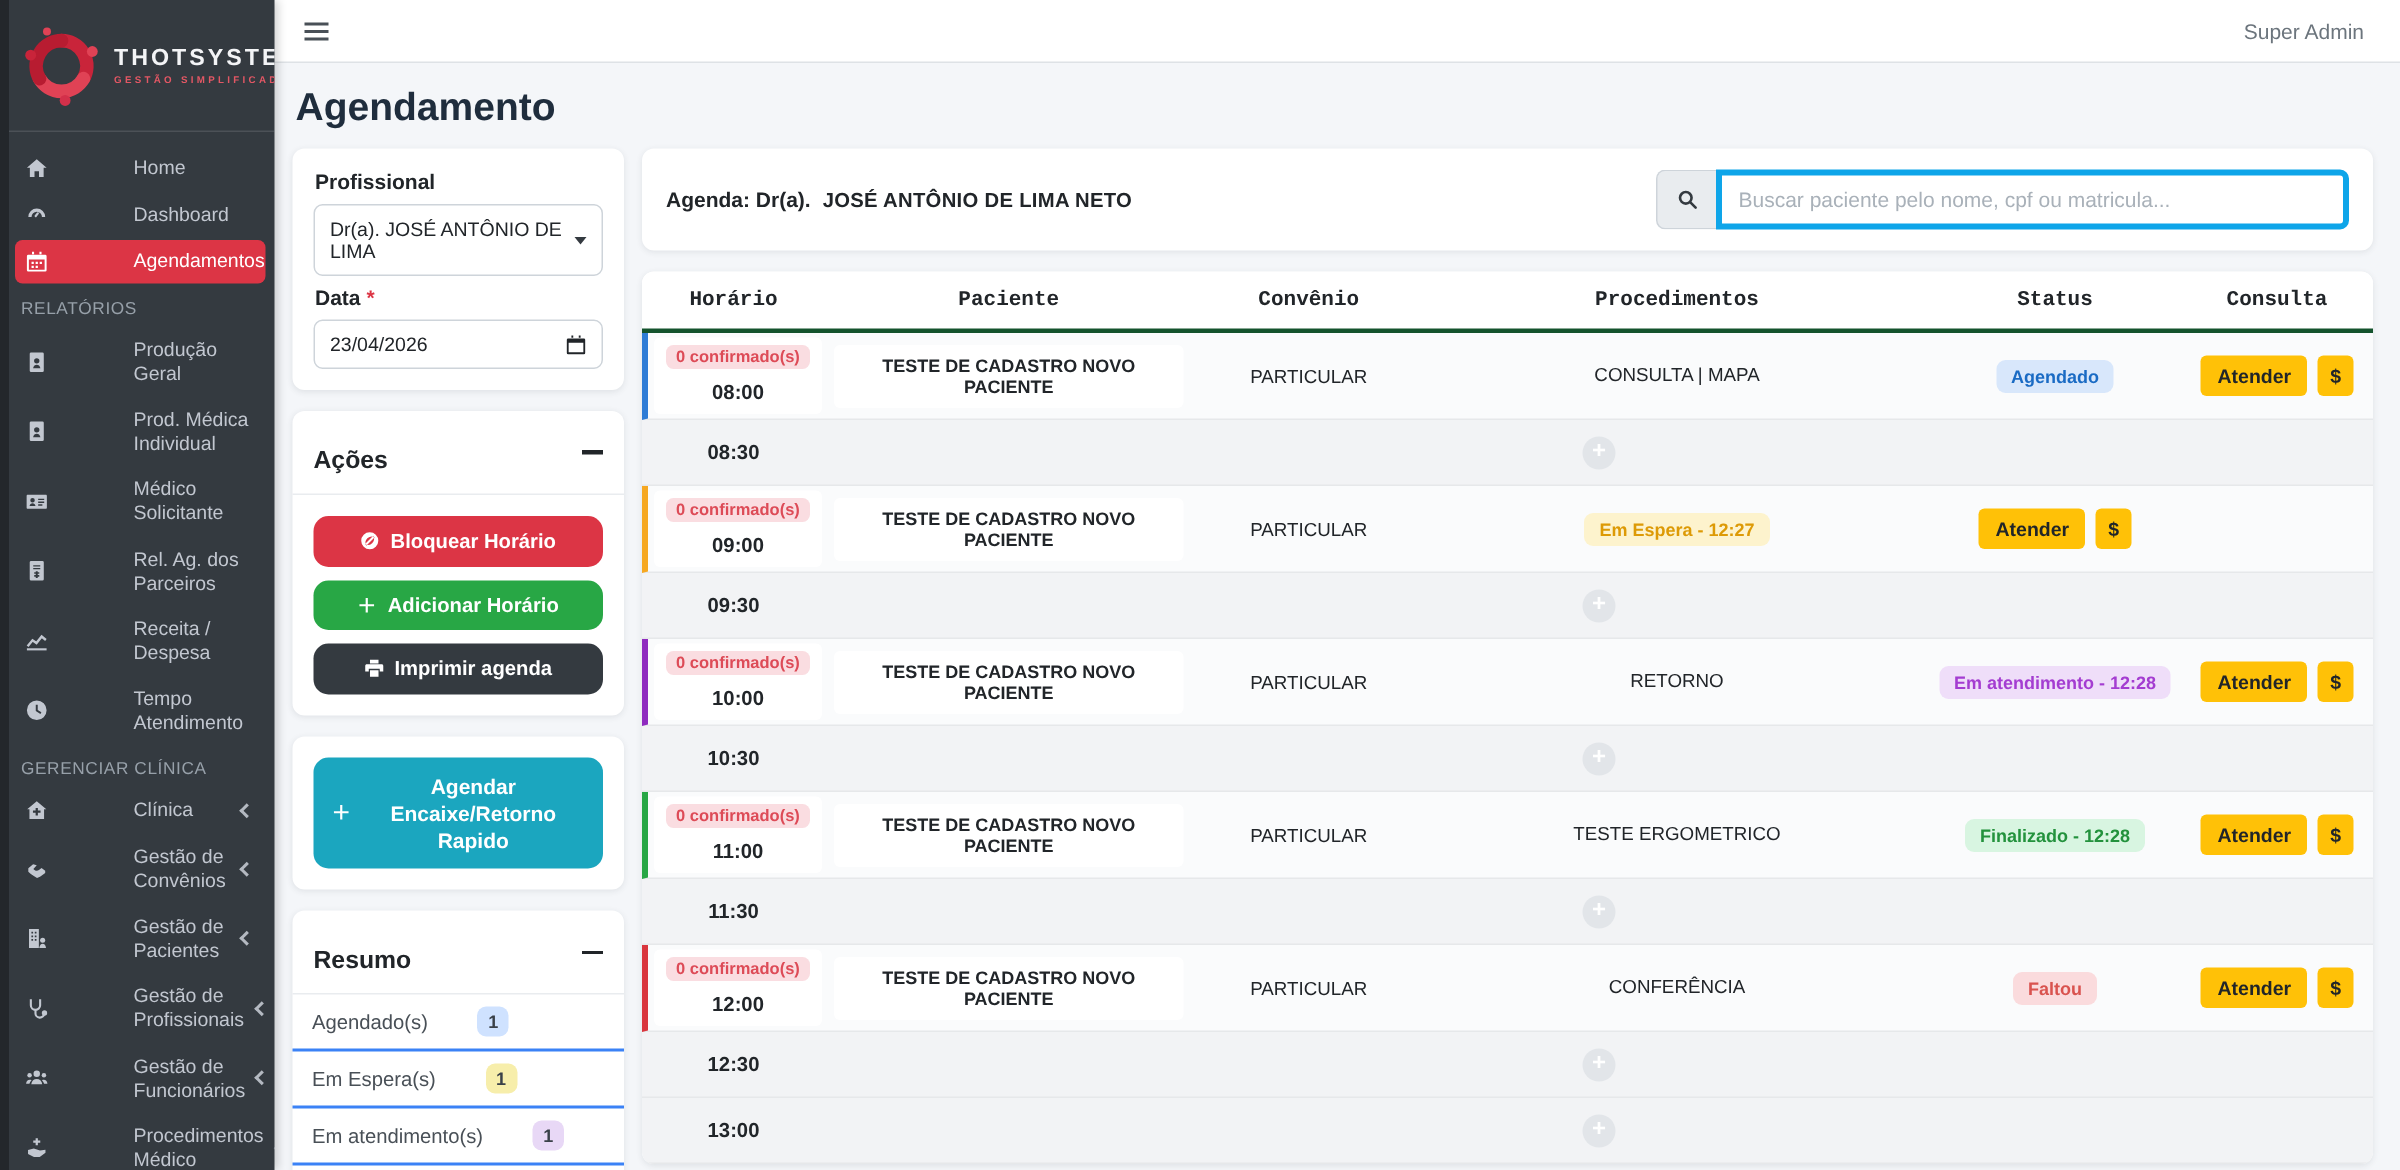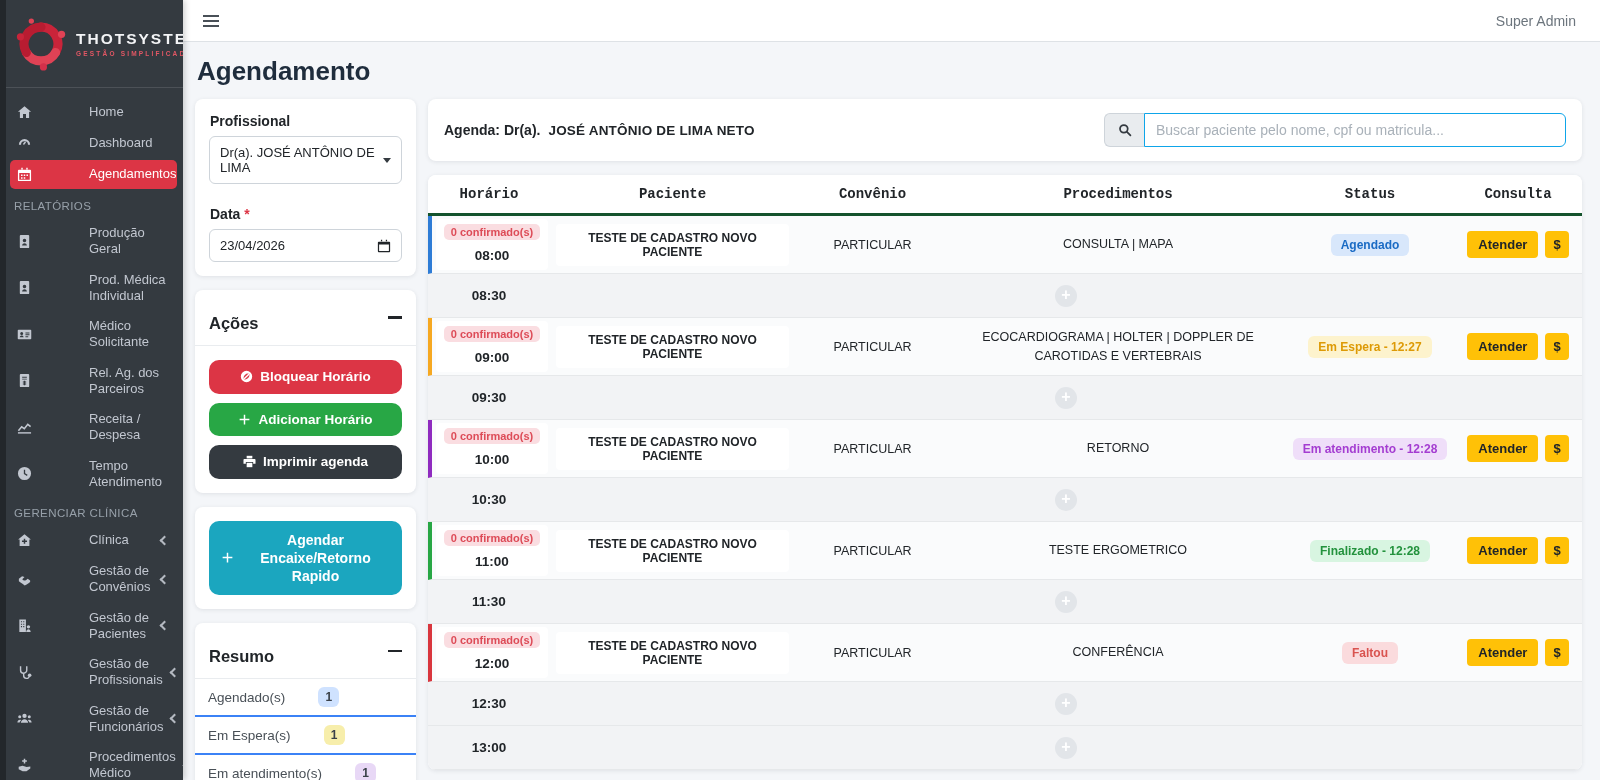--- a/index.html
+++ b/index.html
@@ -41,21 +41,21 @@
   .cols { display:flex; gap:12px; align-items:flex-start; }
 
   .card { background:#fff; border-radius:8px; box-shadow:0 1px 4px rgba(40,50,60,.1); }
   .left-col { width:221px; min-width:221px; display:flex; flex-direction:column; gap:14px; }
   .pad { padding:14px; }
   .fieldlabel { display:block; font-size:14px; font-weight:700; color:#212529; margin:0 0 7px 1px; }
   .req { color:#dc3545; font-weight:700; }
   .select,.input { display:flex; align-items:center; justify-content:space-between; gap:6px;
     border:1px solid #ced4da; border-radius:6px; padding:8px 10px; font-size:13px; color:#212529;
     background:#fff; cursor:pointer; }
-  .mb14 { margin-bottom:22px; }
+  .mb14 { margin-bottom:6px; }
   .caret-down { width:0; height:0; border-left:4.5px solid transparent; border-right:4.5px solid transparent;
     border-top:5px solid #343a40; flex:0 0 auto; }
   .cal-ic svg { width:14px; height:14px; fill:#212529; display:block; }
 
   .card-header { display:flex; align-items:center; justify-content:space-between; padding:12px 14px;
     border-bottom:1px solid #e9ecef; }
   .card-title { font-size:16.5px; font-weight:700; color:#212529;margin-top:12px; }
   .minus { width:14px; height:2.4px; background:#212529; display:inline-block; cursor:pointer; }
   .card-body { padding:14px; display:flex; flex-direction:column; gap:9px; }
 
@@ -76,21 +76,21 @@
   
   .right-col { flex:1 1 auto; min-width:0; display:flex; flex-direction:column; gap:14px; }
   .agenda-head { display:flex; align-items:center; justify-content:space-between; padding:14px 16px; }
   .agenda-title { font-size:14px; color:#212529; }
   .agenda-prefix { font-weight:700; }
   .agenda-name { font-weight:800; font-size:13.5px; margin-left:8px; letter-spacing:.2px; }
   .search-group { display:flex; width:462px; }
   .search-prepend { width:40px; background:#e9ecef; border:1px solid #ced4da; border-right:none;
     border-radius:6px 0 0 6px; display:flex; align-items:center; justify-content:center; cursor:pointer; }
   .search-prepend svg { width:14px; height:14px; stroke:#343a40; }
-  .search-input { flex:1; border:1px solid #0ea5e9; border-radius:0 6px 6px 0; padding:8px 11px;
+  .search-input { flex:1; border:4px solid #0ea5e9; border-radius:0 6px 6px 0; padding:8px 11px;
     font-size:14px; color:#495057; outline:none; font-family:inherit; }
   .search-input::placeholder { color:#a9b1b9; }
 
   .table-card { overflow:hidden; display:flex; flex-direction:column; }
   .t-head { display:grid; grid-template-columns:122px 245px 155px 1fr 168px 128px; align-items:center;
     background:#fff; border-bottom:3px solid #14532d; min-height:41px;font-family:Liberation Mono, monospace; }
   .t-head span { text-align:center; font-size:14px; font-weight:700; color:#212529; }
   .row { border-bottom:1px solid #e6e8ea; }
   .row.appt { display:grid; grid-template-columns:118px 245px 155px 1fr 168px 128px; align-items:center;
     min-height:58px; background:#fafbfc; border-left:4px solid transparent; }
@@ -446,21 +446,20 @@
                   <div class="empty-time">08:30</div>
                   <div class="plus-circle">+</div>
                 </div>
                 <div class="row appt" style="border-left-color: rgb(246, 168, 33);">
                   <div class="time-box">
                     <span class="confirm-badge">0 confirmado(s)</span>
                     <span class="time-txt">09:00</span>
                   </div>
                   <div class="cell"><span class="patient-box">TESTE DE CADASTRO NOVO PACIENTE</span></div>
                   <div class="cell">PARTICULAR</div>
-                  <div class="cell proc">ECOCARDIOGRAMA | HOLTER | DOPPLER DE CAROTIDAS E VERTEBRAIS</div>
                   <div class="cell"><span class="status-pill" style="background: rgb(253, 243, 205); color: rgb(221, 154, 6);">Em Espera - 12:27</span></div>
                   <div class="consulta-cell">
                     <button class="btn-atender">Atender</button>
                     <button class="btn-dollar">$</button>
                   </div>
                 </div>
                 <div class="row empty">
                   <div class="empty-time">09:30</div>
                   <div class="plus-circle">+</div>
                 </div>

